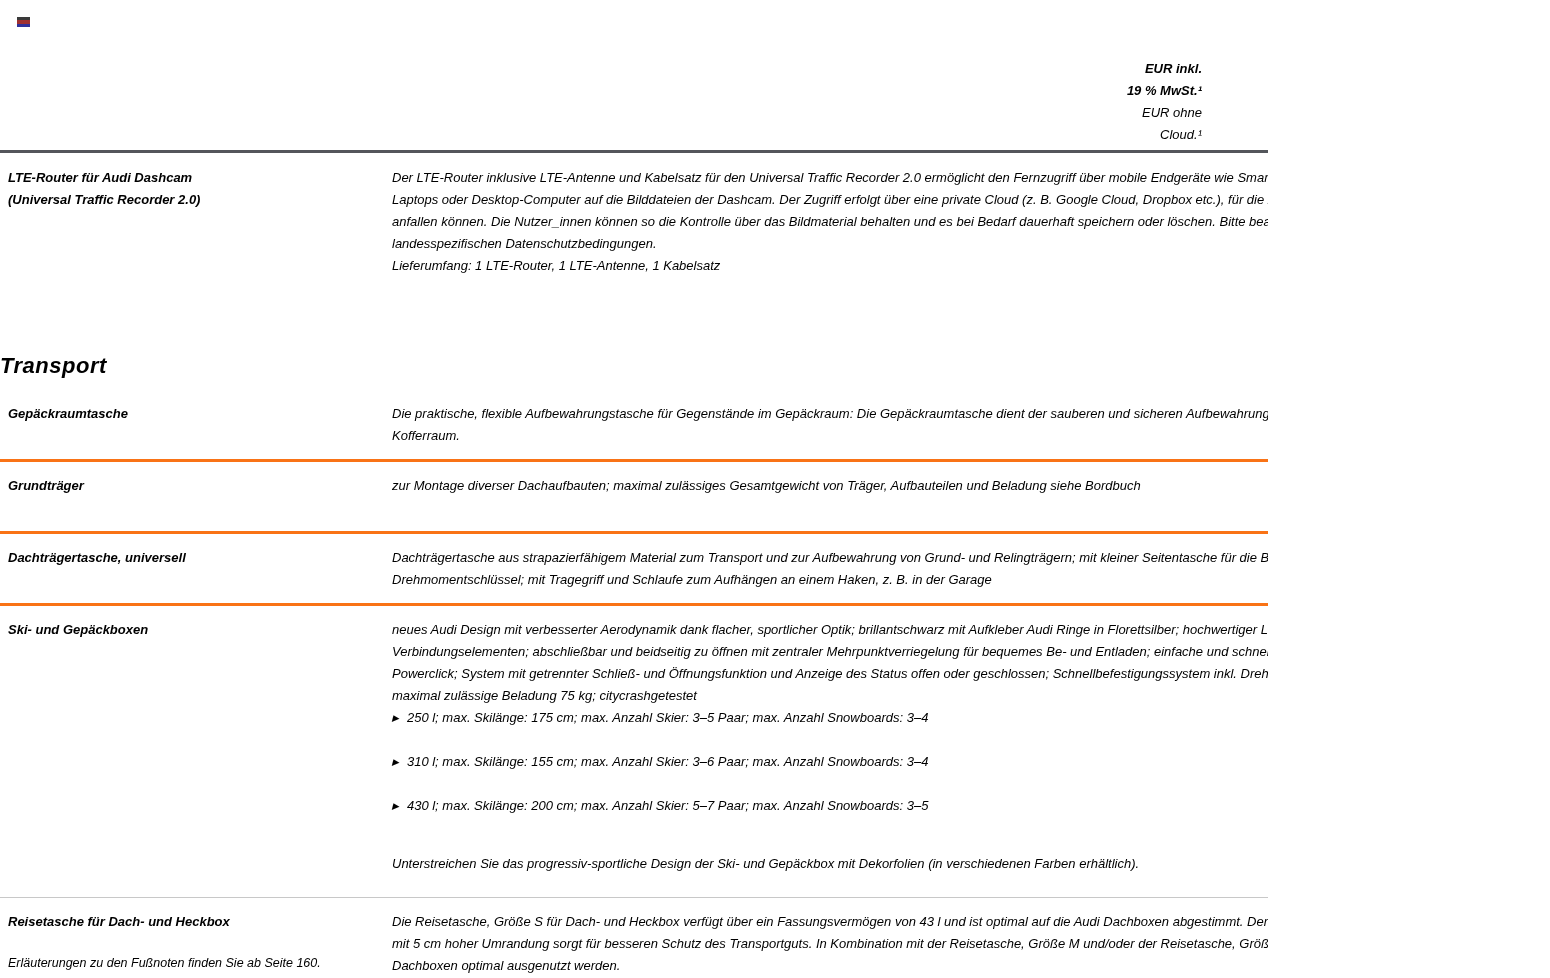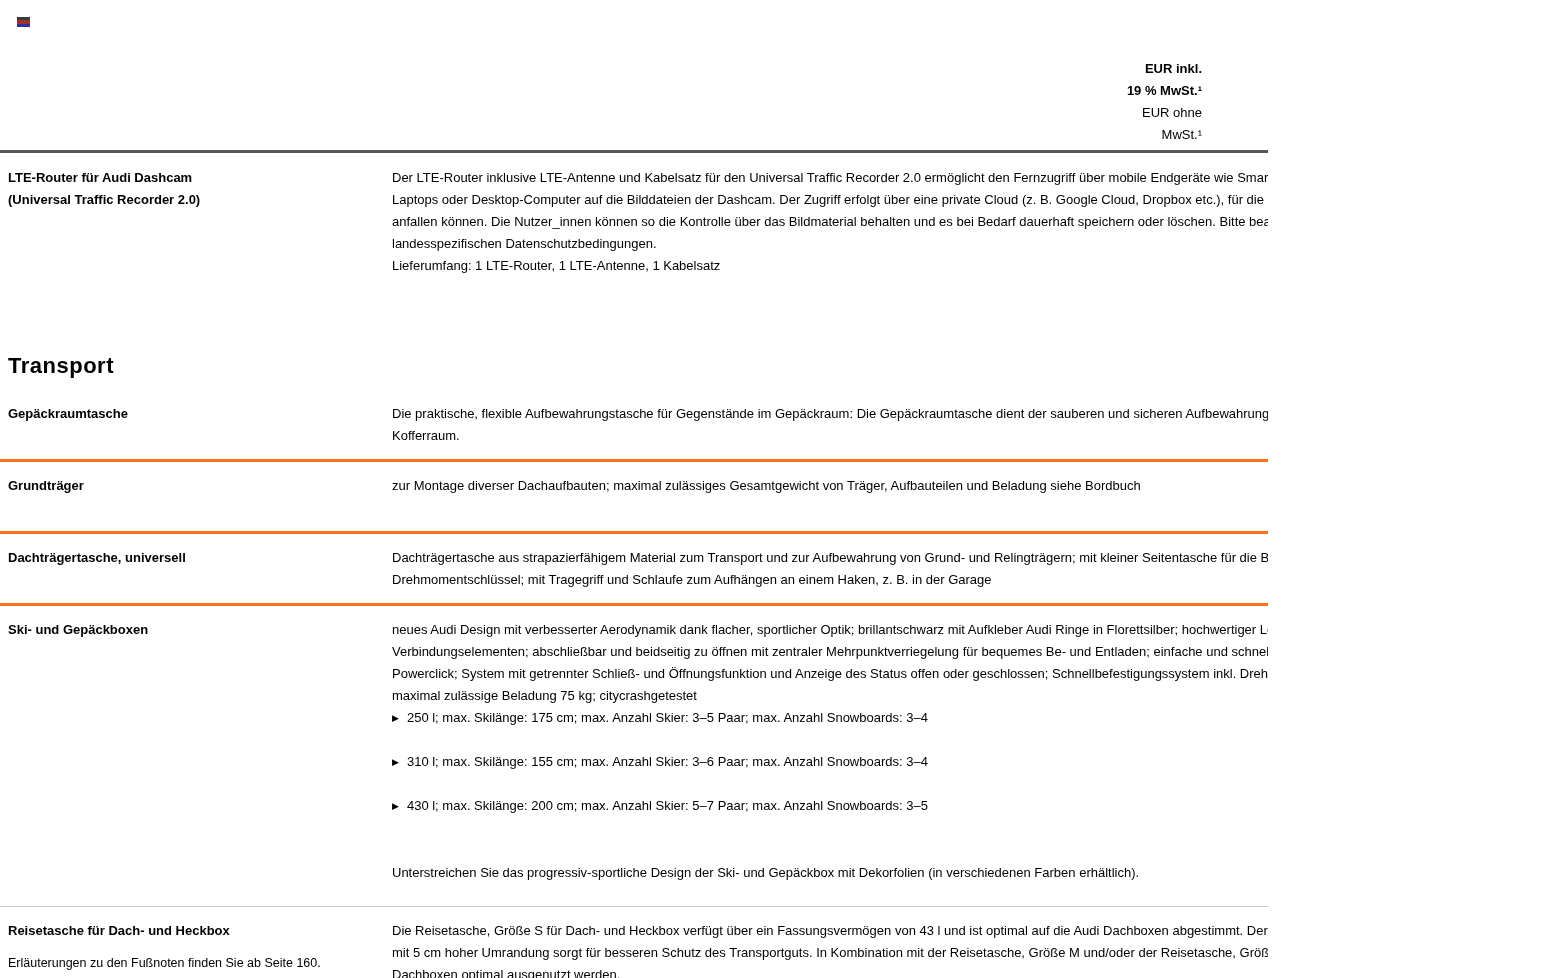--- a/index.html
+++ b/index.html
@@ -1,18 +1,18 @@
 <!DOCTYPE html>
 <html><head>
 <meta charset="utf-8">
 <style>
   * { margin:0; padding:0; box-sizing:border-box; }
   html,body { background:#fff; }
   body { font-family:"Liberation Sans", sans-serif; color:#000; }
-  .page { position:relative; width:1268px; height:978px; background:#fff; overflow:hidden; }
+  .page { position:relative; width:1268px; height:978px; background:#fff; overflow:hidden;font-style:italic; }
   .content { width:1502px; }
 
   
   .logo-mark { position:absolute; top:17px; left:17px; width:13px; height:10px; display:flex; flex-direction:column; }
   .logo-mark span { flex:1; }
   .stripe-1 { background:#3a3a3a; }
   .stripe-2 { background:#a03030; }
   .stripe-3 { background:#30309a; }
 
   .price-header { position:absolute; top:58px; right:66px; text-align:right; font-size:13px; line-height:22px; }
@@ -30,33 +30,33 @@
   .price-excl { font-weight:normal; }
   .ab-prefix { font-weight:normal; }
 
   
   .block-lte { min-height:154px; }
   .block-lte .c1, .block-lte .c2, .block-lte .c3 { padding-top:14px; }
   .block-lte .scope { }
 
   
   .transport { margin-top:38px; }
-  .heading-row .cw { flex:1; padding-left:8px; padding-top:8px; padding-bottom:11px; }
+  .heading-row .cw { flex:1; padding-left:0; padding-top:8px; padding-bottom:11px; }
   .section-title { font-size:22px; font-weight:bold; letter-spacing:0.5px; line-height:26px; }
   .t-row { border-bottom:3px solid #f97316; }
   .t-row .c1, .t-row .c2, .t-row .c3 { padding-top:13px; padding-bottom:12px; }
 
   
   .ski-block { border-bottom:1px solid #c8c8c8; }
   .ski-block .row { border-bottom:none; }
   .ski-intro .c1, .ski-intro .c2, .ski-intro .c3 { padding-top:13px; padding-bottom:0; }
   .bullet-row { height:44px; }
   .bullet-row .c1, .bullet-row .c2, .bullet-row .c3 { padding-top:0; padding-bottom:0; }
   .bullet-glyph { display:inline-block; font-size:9px; vertical-align:1px; margin-right:8px; }
-  .note-row { margin-top:23px; }
+  .note-row { margin-top:14px; }
   .note-row .c1, .note-row .c2, .note-row .c3 { padding-top:0; padding-bottom:0; }
   .note-row { min-height:44px; }
 
   .last-row .c1, .last-row .c2, .last-row .c3 { padding-top:13px; padding-bottom:30px; }
 
   .page-number { position:absolute; top:660px; left:1477px; font-size:15px; }
   .footnote { position:absolute; top:956px; left:8px; font-size:12.5px;text-align:center; }
 </style>
 </head>
 <body>
@@ -66,21 +66,21 @@
   <div class="logo-mark">
     <span class="stripe-1"></span>
       <span class="stripe-2"></span>
       <span class="stripe-3"></span>
   </div>
 
   <div class="price-header">
     <div class="b">EUR inkl.</div>
     <div class="b">19 % MwSt.¹</div>
     <div>EUR ohne</div>
-    <div>MwSt.¹</div>
+    <div>Cloud.¹</div>
   </div>
 
   <div class="thick-rule"></div>
 
   <div class="content">
 
     <div class="row block-lte">
       <div class="c1">
         <div>LTE-Router für Audi Dashcam</div>
         <div>(Universal Traffic Recorder 2.0)</div>

